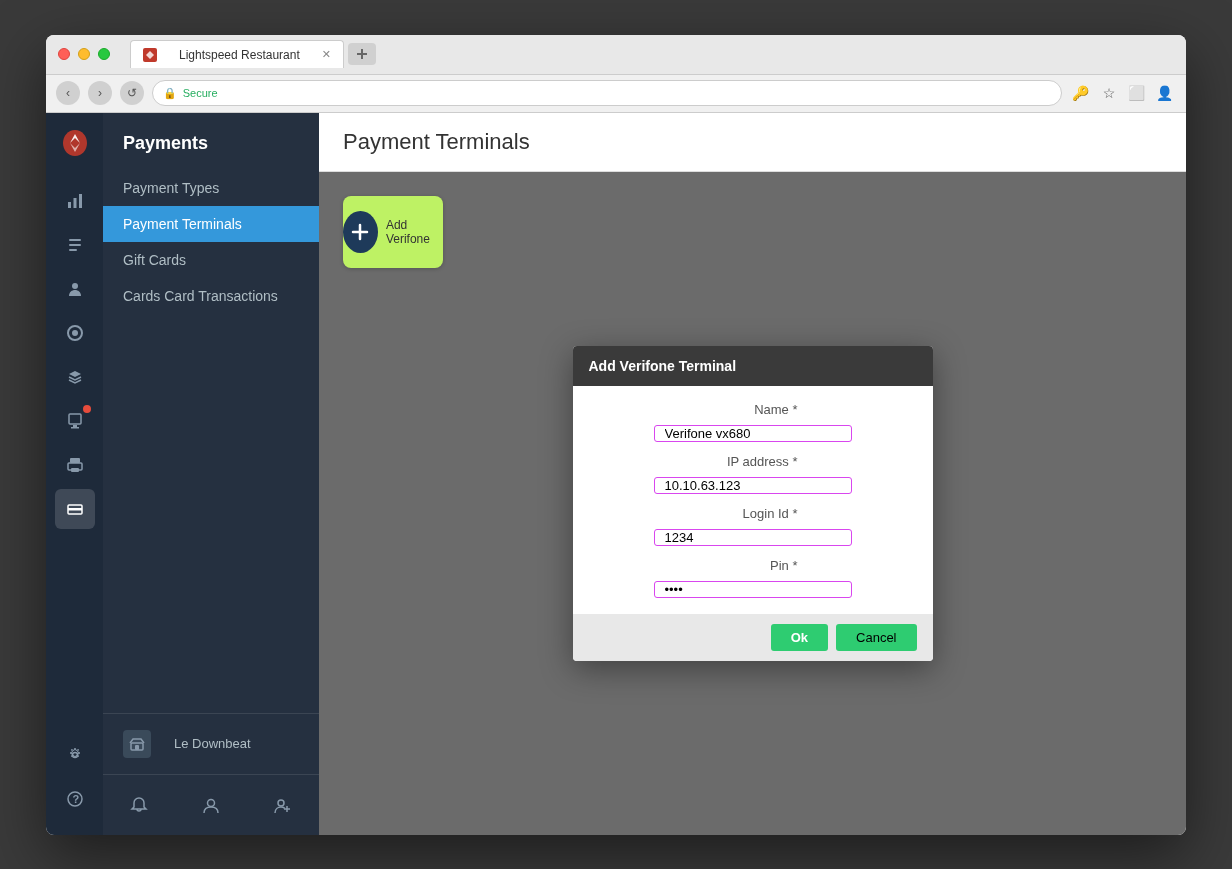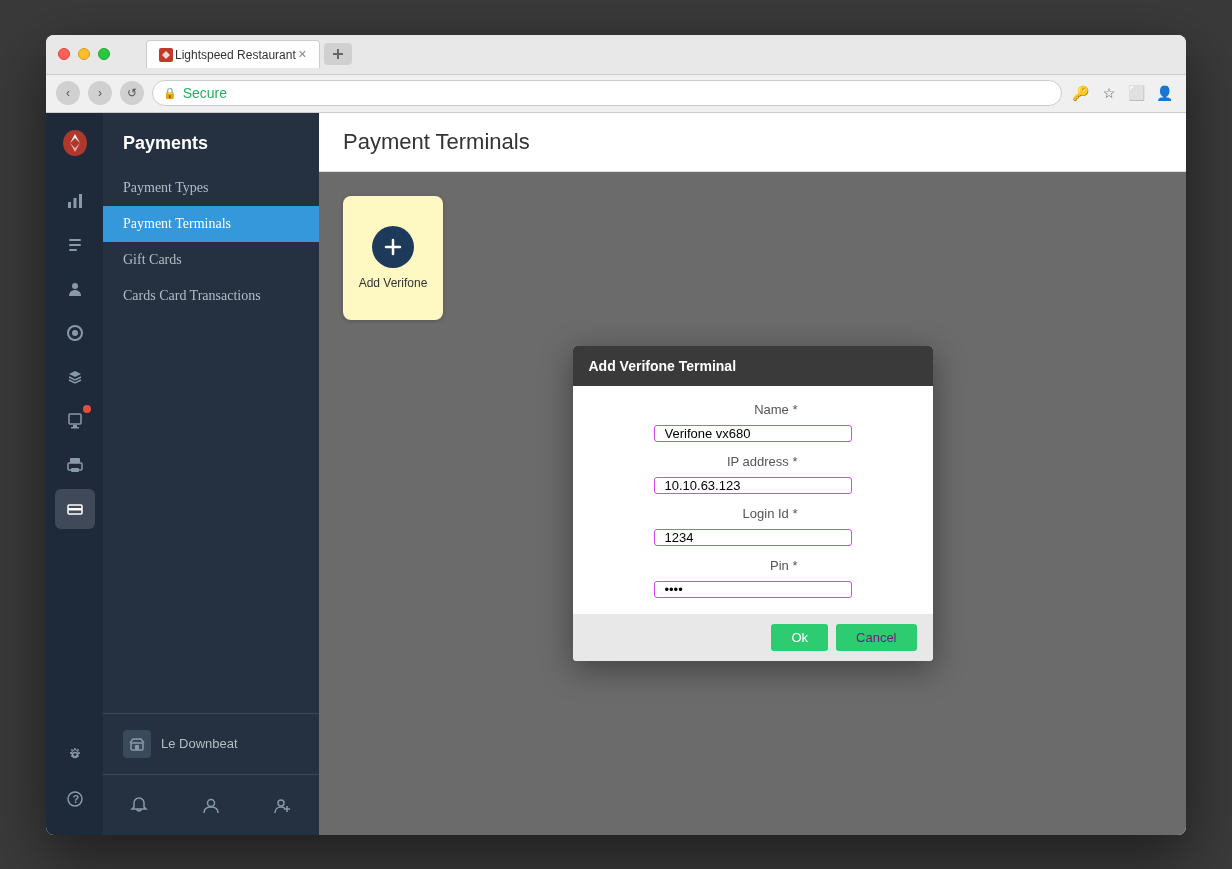--- a/index.html
+++ b/index.html
@@ -54,23 +54,22 @@
     .tab {
       background: #fff;
       border: 1px solid #ccc;
       border-bottom: none;
       border-radius: 4px 4px 0 0;
       padding: 0 12px;
       font-size: 12px;
       color: #333;
       display: flex;
       align-items: center;
-      gap: 2px;
+      gap: 22px;
       height: 28px;
-      margin-left: 16px;
     }
     .tab-favicon {
       width: 14px;
       height: 14px;
       background: #c0392b;
       border-radius: 2px;
       display: flex;
       align-items: center;
       justify-content: center;
       color: white;
@@ -125,21 +124,21 @@
       border-radius: 13px;
       background: #fff;
       display: flex;
       align-items: center;
       padding: 0 10px;
       gap: 6px;
       font-size: 12px;
       color: #333;
     }
     .url-lock { color: #27ae60; font-size: 11px; }
-    .url-secure { color: #27ae60; font-size: 14px; font-weight: 500; text-align: right; }
+    .url-secure { color: #27ae60; font-size: 11px; font-weight: 500; text-align: right; }
     .url-text { color: #333; }
     .addressbar-actions {
       display: flex;
       gap: 6px;
       align-items: center;
     }
     .addr-icon {
       width: 22px;
       height: 22px;
       display: flex;
@@ -223,35 +222,34 @@
       font-size: 18px;
       font-weight: 600;
       padding: 20px 20px 16px;
     }
     .nav-item {
       padding: 10px 20px;
       color: #b0bec5;
       font-size: 14px;
       cursor: pointer;
       border-radius: 0;
-      font-family: Liberation Serif, serif;
     }
     .nav-item.active {
       background: #3498db;
       color: #fff;
     }
     .nav-sidebar-bottom {
       margin-top: auto;
       padding: 16px 20px;
       border-top: 1px solid rgba(255,255,255,0.1);
     }
     .store-row {
       display: flex;
       align-items: center;
-      gap: 10px;
+      gap: 23px;
       color: #b0bec5;
       font-size: 13px;
     }
     .store-icon {
       width: 28px;
       height: 28px;
       background: #3a4a5a;
       border-radius: 4px;
       display: flex;
       align-items: center;
@@ -298,25 +296,25 @@
     }
     .main-body {
       flex: 1;
       padding: 24px;
       position: relative;
     }
 
     
     .add-card {
       width: 100px;
-      height: 124px;
-      background: #fef9c3;
+      height: 72px;
+      background: #bef264;
       border-radius: 8px;
       display: flex;
-      flex-direction: column;
+      flex-direction: row;
       align-items: center;
       justify-content: center;
       cursor: pointer;
       box-shadow: 0 1px 4px rgba(0,0,0,0.2);
       gap: 8px;
     }
     .add-card-circle {
       width: 42px;
       height: 42px;
       background: #1e3a5a;
@@ -390,25 +388,25 @@
       gap: 8px;
     }
     .btn-ok {
       background: #2ecc71;
       color: #fff;
       border: none;
       border-radius: 3px;
       padding: 6px 20px;
       font-size: 13px;
       cursor: pointer;
-      font-weight: 400;
+      font-weight: 700;
     }
     .btn-cancel {
       background: #2ecc71;
-      color: #701a75;
+      color: #000000;
       border: none;
       border-radius: 3px;
       padding: 6px 20px;
       font-size: 13px;
       cursor: pointer;
       font-weight: 500;
     }
 
     
     .ls-logo {

